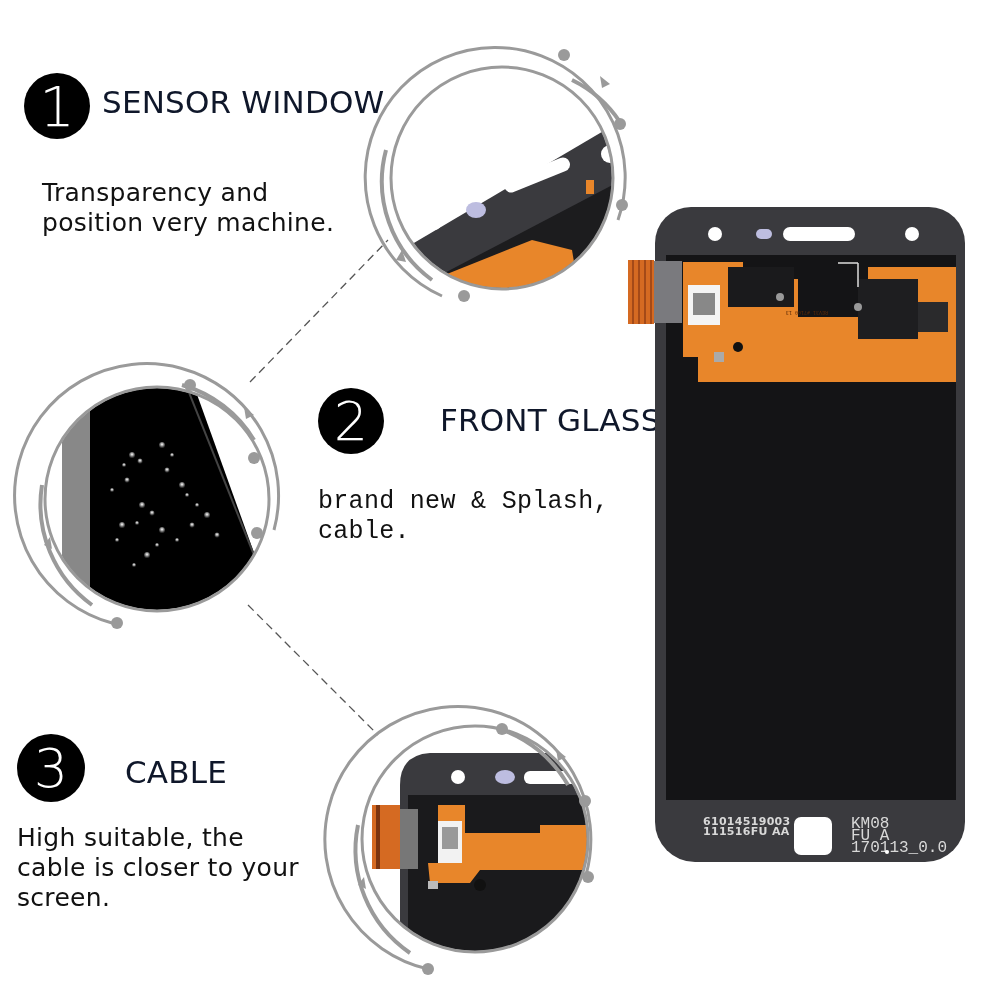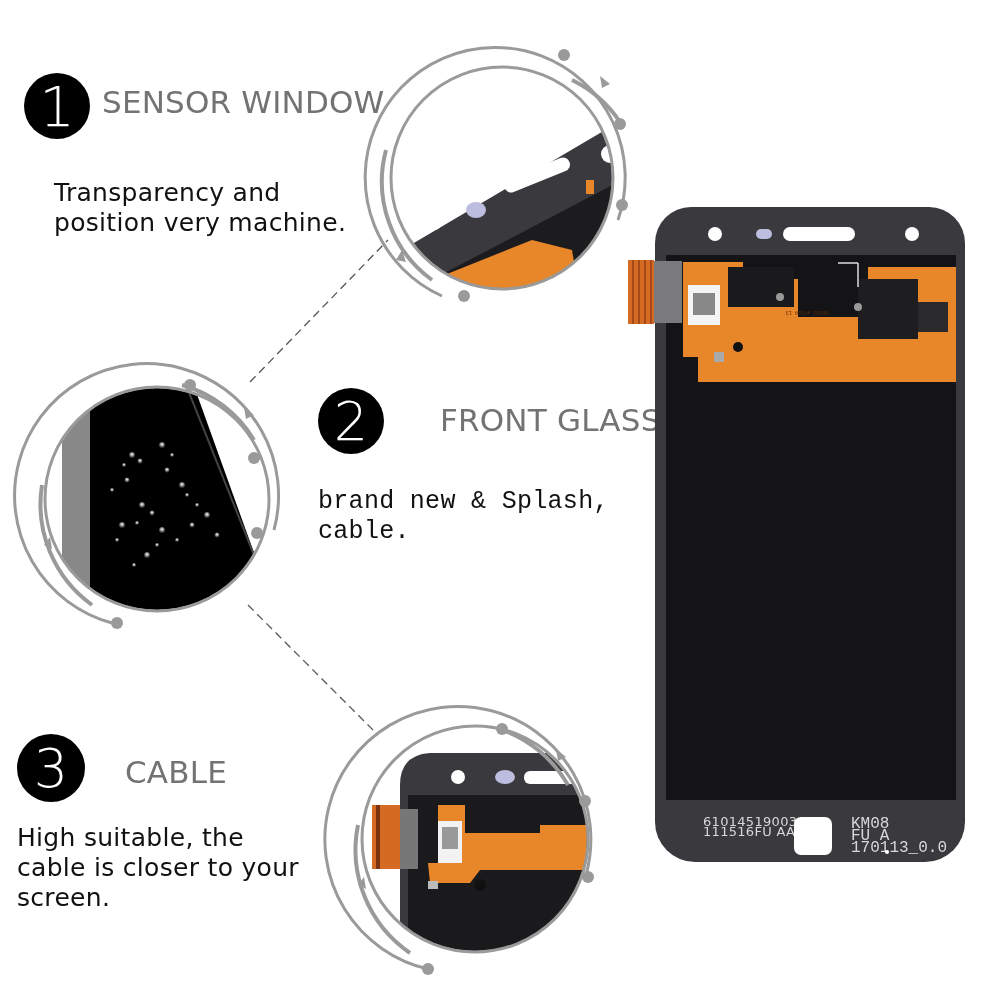--- a/index.html
+++ b/index.html
@@ -1,31 +1,31 @@
 <!DOCTYPE html>
 <html><head>
 <meta charset="utf-8">
 <style>
   html, body { margin:0; padding:0; background:#ffffff; }
   body { width:1000px; height:1000px; position:relative; overflow:hidden; font-family:"DejaVu Sans", sans-serif; color:#111; }
   .abs { position:absolute; }
   .num-badge { position:absolute; border-radius:50%; background:#000; color:#fff; display:flex; align-items:center; justify-content:center; font-family:"DejaVu Sans", sans-serif; font-weight:300; }
-  .title { position:absolute; font-family:"DejaVu Sans", sans-serif; font-size:31px; letter-spacing:0.2px; color:#737373; white-space:nowrap; }
+  .title { position:absolute; font-family:"DejaVu Sans", sans-serif; font-size:31px; letter-spacing:0.2px; color:#0f172a; white-space:nowrap; }
   .desc { position:absolute; font-family:"DejaVu Sans", sans-serif; font-size:25px; line-height:30px; color:#111; letter-spacing:0.3px; }
   .desc span { display:block; white-space:nowrap; }
   svg { position:absolute; overflow:visible; }
 </style>
 </head>
 <body>
 
 <div class="num-badge" style="left:24px;top:73px;width:66px;height:66px;font-size:56px;">
   <span>1</span>
 </div>
 <div class="title" style="left:102px;top:84px;">SENSOR WINDOW</div>
-<div class="desc" style="left:42px;top:178px;margin-left:12px;">
+<div class="desc" style="left:42px;top:178px;">
   <span>Transparency and</span>
   <span>position very machine.</span>
 </div>
 
 <div class="num-badge" style="left:318px;top:388px;width:66px;height:66px;font-size:54px;">
   <span>2</span>
 </div>
 <div class="title" style="left:406px;top:402px;margin-left:34px;">FRONT GLASS</div>
 <div class="desc" style="left:318px;top:487px;font-family:Liberation Mono, monospace;">
   <span>brand  new &amp; Splash,</span>
@@ -194,21 +194,21 @@
     <rect x="65" y="86" width="22" height="22" fill="#888"></rect>
     <circle cx="152" cy="90" r="4" fill="#999"></circle>
     <circle cx="230" cy="100" r="4" fill="#999"></circle>
     <circle cx="110" cy="140" r="5" fill="#111"></circle>
     <rect x="86" y="145" width="10" height="10" fill="#aaa"></rect>
     <line x1="210" y1="56" x2="230" y2="56" stroke="#ddd" stroke-width="1.5"></line>
     <line x1="230" y1="56" x2="230" y2="80" stroke="#ddd" stroke-width="1.5"></line>
     <text x="140" y="104" font-size="5" fill="#5a2a08" transform="rotate(180 170 104)" font-family="DejaVu Sans Mono, monospace">REV31 #7100 13</text>
   </svg>
 
-  <div class="abs" style="left:75px;top:610px;font-family:'DejaVu Sans',sans-serif;font-size:13px;line-height:10px;color:#d8d8d8;letter-spacing:0.3px;">
+  <div class="abs" style="left:75px;top:610px;font-family:'DejaVu Sans',sans-serif;font-size:11px;line-height:10px;color:#d8d8d8;letter-spacing:0.3px;font-weight:bold;">
     <div>61014519003</div>
     <div>111516FU  AA</div>
   </div>
   <div class="abs" style="left:166px;top:610px;width:38px;height:38px;border-radius:7px;background:#fff;"></div>
   <div class="abs" style="left:223px;top:611px;font-family:Liberation Mono, monospace;font-size:16px;line-height:12px;color:#d8d8d8;">
     <div>KM08</div>
     <div>FU A 170113_0.0</div>
   </div>
   <div class="abs" style="left:257px;top:643px;width:4px;height:4px;border-radius:50%;background:#fff;"></div>
 </div>

